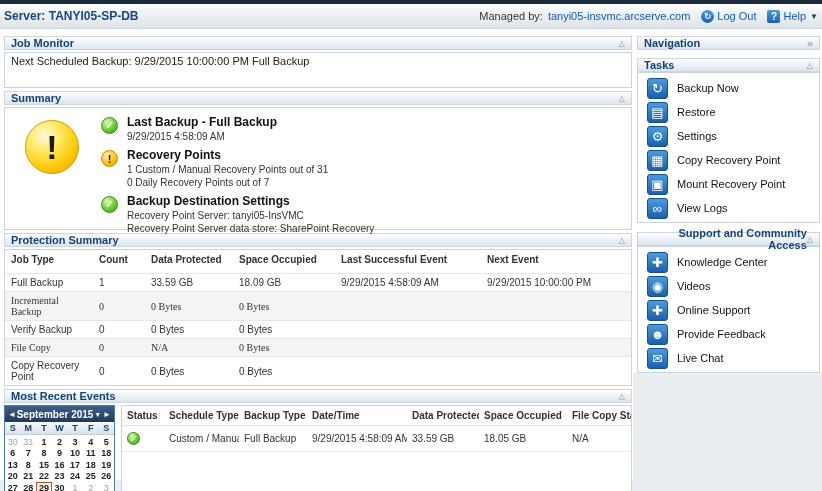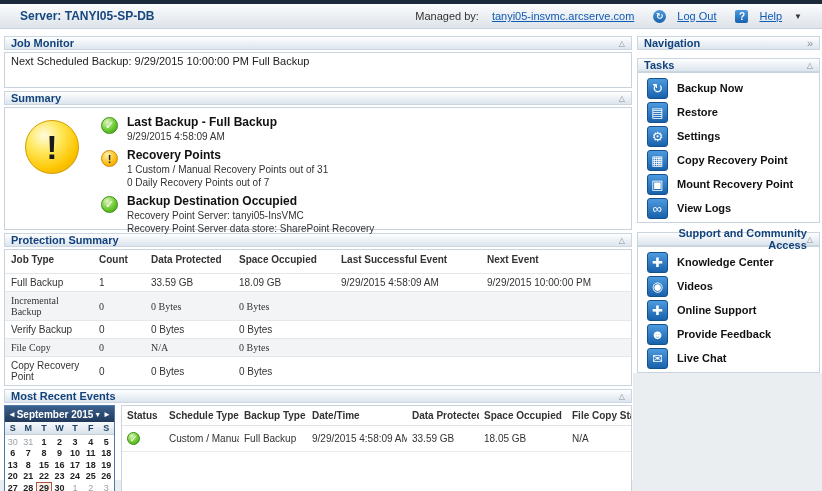--- a/index.html
+++ b/index.html
@@ -8,26 +8,26 @@
     position:relative;
     font-family:"Liberation Sans","DejaVu Sans",sans-serif;
     background:#ebeef1;
     -webkit-font-smoothing:antialiased;
   }
   .topstrip { position:absolute; left:0; top:0; width:822px; height:4px; background:#1c2b3a; }
   .appheader {
     position:absolute; left:0; top:4px; width:822px; height:25px;
     background:linear-gradient(#fbfcfd,#dde3e9);
     border-bottom:1px solid #c9d2da;
-    display:flex; align-items:center; padding:0 20px; font-size:11px;
+    display:flex; align-items:center; padding:0 4px; font-size:11px;
   }
   .server-title { font-weight:bold; color:#16477e; font-size:12px; }
   .hdr-spacer { flex:1; }
   .managed-label { color:#333; margin-right:2px; }
-  a.link { color:#0f5bb5; text-decoration:underline; cursor:pointer; margin:0 11px; }
+  a.link { color:#0f5bb5; cursor:pointer; margin:0 3px; }
   .icon-logout {
     display:inline-flex; align-items:center; justify-content:center;
     width:13px; height:13px; border-radius:50%;
     background:linear-gradient(#4d9ade,#1862ac); color:#fff; font-size:9px; font-weight:bold;
     margin-left:8px; cursor:pointer;
   }
   .icon-help {
     display:inline-flex; align-items:center; justify-content:center;
     width:13px; height:13px; border-radius:2px;
     background:linear-gradient(#4d9ade,#1862ac); color:#fff; font-size:10px; font-weight:bold;
@@ -106,21 +106,21 @@
   .ev-table th:nth-child(5){width:72px} .ev-table th:nth-child(6){width:88px}
   .st-small { width:13px; height:13px; font-size:9px; margin:0; }
 
   .side-hdr { margin-bottom:8px; }
   .side-panel { background:#fff; border:1px solid #c9d3dd; padding:3px 0 2px 0; }
   .task-item { display:flex; align-items:center; height:24px; padding:0 9px; cursor:pointer; }
   .task-icon { width:21px; height:21px; flex:none; border-radius:3px;
                background:linear-gradient(#4d9ade,#1862ac); border:1px solid #14518e;
                color:#fff; display:flex; align-items:center; justify-content:center;
                font-size:13px; margin-right:9px; }
-  .task-label { font-size:11px; font-weight:bold; color:#111; white-space:nowrap; }
+  .task-label { font-size:11px; font-weight:normal; color:#111; white-space:nowrap; }
   .support-hdr { margin-top:9px;text-align:right; }
 </style>
 </head>
 <body>
 
 <div class="topstrip"></div>
 
 <div class="appheader">
   <span class="server-title"><span>Server:</span> <span>TANYI05-SP-DB</span></span>
   <span class="hdr-spacer"></span>
@@ -166,21 +166,21 @@
           <span class="st st-warn">!</span>
           <div>
             <div class="sum-title">Recovery Points</div>
             <div class="sum-line">1 Custom / Manual Recovery Points out of 31</div>
             <div class="sum-line">0 Daily Recovery Points out of 7</div>
           </div>
         </div>
         <div class="sum-item">
           <span class="st st-ok">✓</span>
           <div>
-            <div class="sum-title">Backup Destination Occupied</div>
+            <div class="sum-title">Backup Destination Settings</div>
             <div class="sum-line">Recovery Point Server: tanyi05-InsVMC</div>
             <div class="sum-line">Recovery Point Server data store: SharePoint Recovery</div>
           </div>
         </div>
       </div>
   </div>
 
   <div class="section-hdr">
     <span>Protection Summary</span>
     <span class="spacer"></span>

